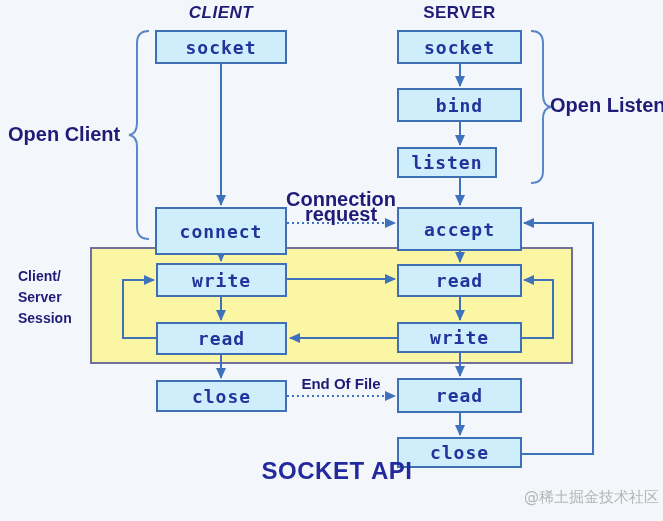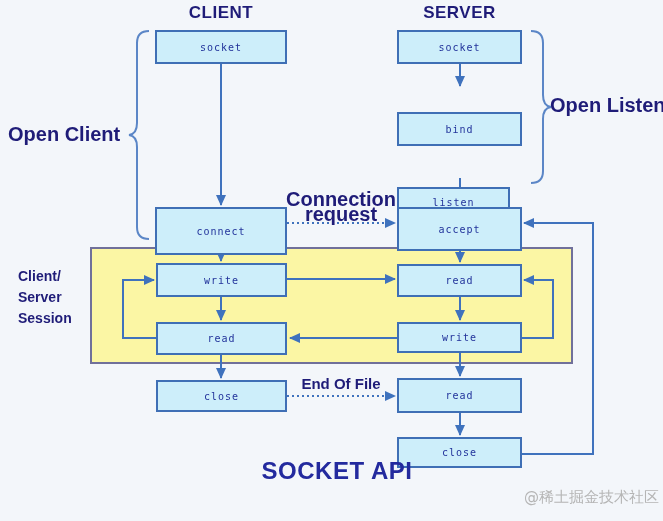--- a/index.html
+++ b/index.html
@@ -19,21 +19,21 @@
     z-index:1;
   }
   svg.connectors{position:absolute;left:0;top:0;z-index:2;}
   svg.connectors .ln{stroke:var(--arrow);stroke-width:2;fill:none;}
   svg.connectors .dash{stroke-dasharray:2 3;}
   svg.connectors .brace{stroke:var(--arrow);stroke-width:2;fill:none;opacity:.85;}
   svg.connectors marker path{fill:var(--arrow);}
   .node{
     position:absolute;z-index:3;display:flex;align-items:center;justify-content:center;
     background:var(--box_fill);border:2px solid var(--box_border);box-sizing:border-box;
-    font-family:"DejaVu Sans Mono",monospace;font-weight:normal;font-size:10px;
+    font-family:"DejaVu Sans Mono",monospace;font-weight:bold;font-size:18px;
     letter-spacing:1px;color:var(--box_text);
   }
   .col-header{
     position:absolute;z-index:4;text-align:center;font-weight:bold;font-size:17px;
     color:var(--label_text);letter-spacing:.5px;
   }
   .big-label{
     position:absolute;z-index:4;font-weight:bold;font-size:20px;color:var(--label_text);
     white-space:nowrap;
   }
@@ -89,32 +89,32 @@
     <line class="ln dash" x1="287" y1="396" x2="395" y2="396" marker-end="url(#ah)"></line>
 
     <polyline class="ln" points="156,338 123,338 123,280 154,280" marker-end="url(#ah)"></polyline>
     <polyline class="ln" points="522,338 553,338 553,280 524,280" marker-end="url(#ah)"></polyline>
     <polyline class="ln" points="522,454 593,454 593,223 524,223" marker-end="url(#ah)"></polyline>
 
     <path class="brace" d="M 149,31 Q 137,31 137,43 L 137,123 Q 137,134 129,135 Q 137,136 137,147 L 137,227 Q 137,239 149,239"></path>
     <path class="brace" d="M 531,31 Q 543,31 543,43 L 543,95 Q 543,106 551,107 Q 543,108 543,119 L 543,171 Q 543,183 531,183"></path>
   </svg>
 
-  <div class="col-header" style="left:155px;top:3px;width:132px;">CLIENT</div>
+  <div class="col-header" style="left:155px;top:3px;width:132px;font-style:italic;">CLIENT</div>
   <div class="col-header" style="left:397px;top:3px;width:125px;">SERVER</div>
 
   <div class="node" style="left:155px;top:30px;width:132px;height:34px;">socket</div>
   <div class="node" style="left:155px;top:207px;width:132px;height:48px;">connect</div>
   <div class="node" style="left:156px;top:263px;width:131px;height:34px;">write</div>
   <div class="node" style="left:156px;top:322px;width:131px;height:33px;">read</div>
   <div class="node" style="left:156px;top:380px;width:131px;height:32px;">close</div>
 
   <div class="node" style="left:397px;top:30px;width:125px;height:34px;">socket</div>
-  <div class="node" style="left:397px;top:88px;width:125px;height:34px;margin-top:24px;">bind</div>
-  <div class="node" style="left:397px;top:147px;width:113px;height:31px;margin-top:40px;">listen</div>
+  <div class="node" style="left:397px;top:88px;width:125px;height:34px;">bind</div>
+  <div class="node" style="left:397px;top:147px;width:100px;height:31px;">listen</div>
   <div class="node" style="left:397px;top:207px;width:125px;height:44px;">accept</div>
   <div class="node" style="left:397px;top:264px;width:125px;height:33px;">read</div>
   <div class="node" style="left:397px;top:322px;width:125px;height:31px;">write</div>
   <div class="node" style="left:397px;top:378px;width:125px;height:35px;">read</div>
   <div class="node" style="left:397px;top:437px;width:125px;height:31px;">close</div>
 
   <div class="big-label" style="left:8px;top:123px;">Open Client</div>
   <div class="big-label" style="left:550px;top:94px;">Open Listen</div>
 
   <div class="session-label">

